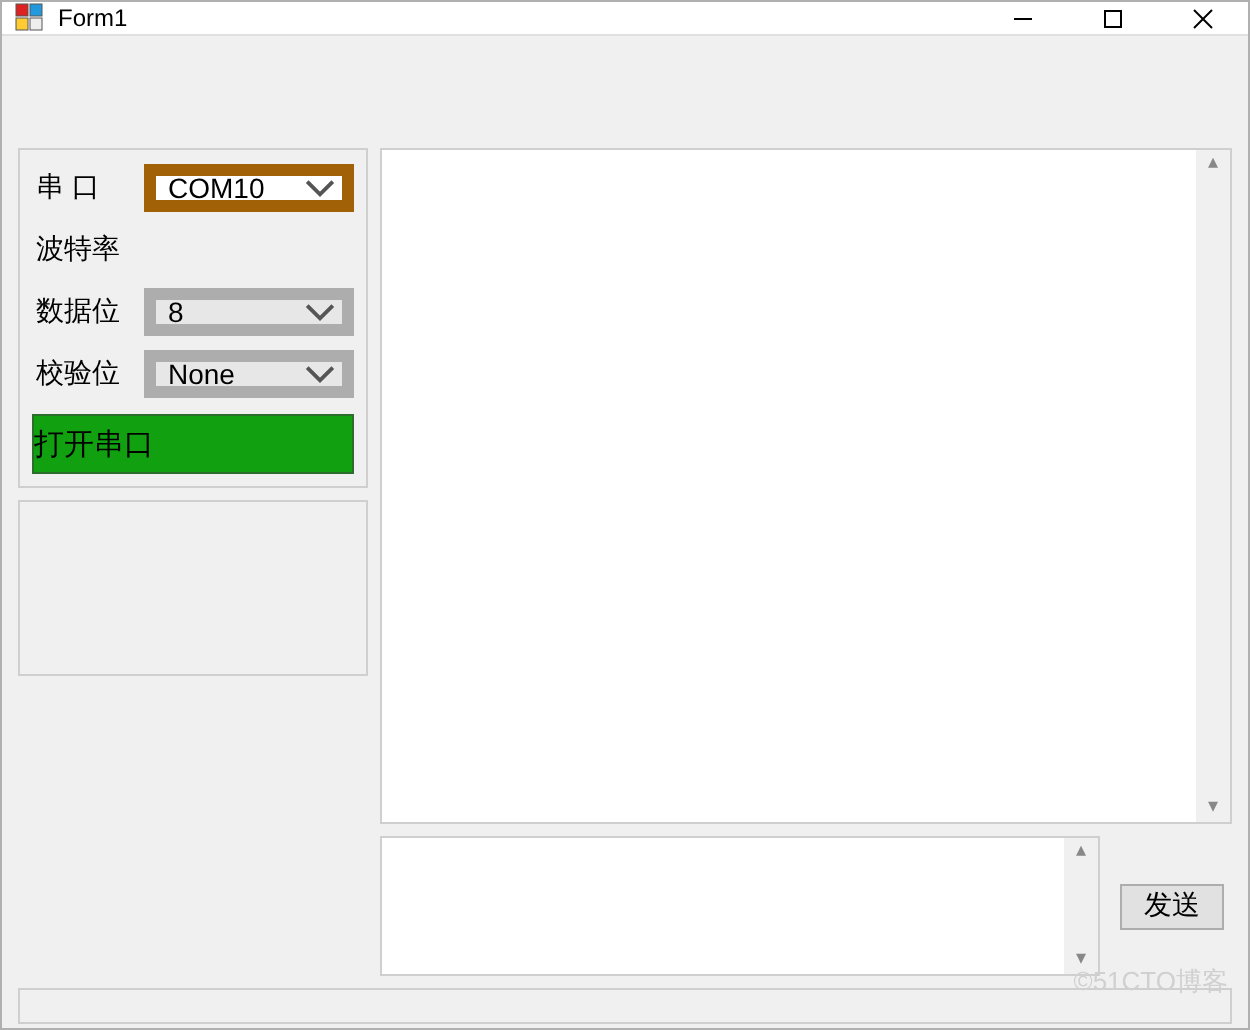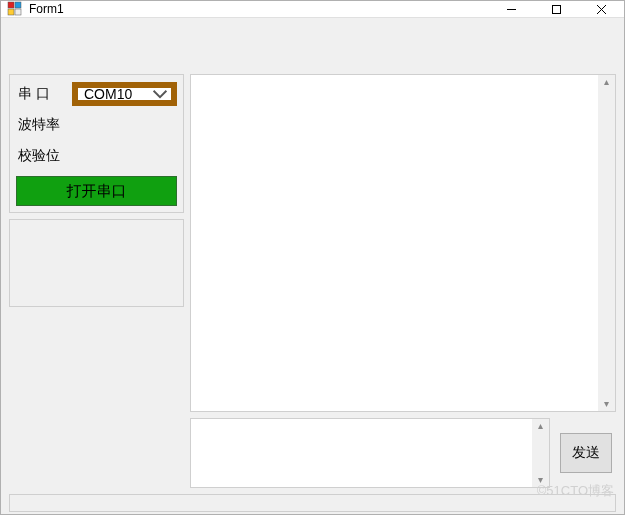--- a/index.html
+++ b/index.html
@@ -99,21 +99,20 @@
     width: 16px; height: 16px;
     display: flex; align-items: center; justify-content: center;
     color: #555;
   }
   .open-btn {
     height: 30px;
     background: #10a010;
     border: 1px solid #2d6e2d;
     display: flex;
     align-items: center;
-    justify-content: center;
     font-size: 15px;
     color: #000;
     margin-top: 2px;
   }
   .placeholder-box {
     border: 1px solid #cfcfcf;
     background: #f0f0f0;
     height: 88px;
   }
   .recv-box {
@@ -147,21 +146,21 @@
     background: #fff;
     position: relative;
   }
   .send-btn-wrap {
     width: 60px;
     display: flex;
     align-items: center;
     justify-content: center;
   }
   .send-btn {
-    width: 52px; height: 40px;
+    width: 52px; height: 23px;
     border: 1px solid #adadad;
     background: #e1e1e1;
     display: flex; align-items: center; justify-content: center;
     font-size: 14px;
   }
   .bottom-bar {
     height: 18px;
     border: 1px solid #cfcfcf;
     background: #f0f0f0;
   }
@@ -227,23 +226,42 @@
                     <polyline points="1,3 5,7 9,3" fill="none" stroke="#555" stroke-width="1.2"></polyline>
                   </svg>
               </span>
             </div>
           </div>
 
           <div class="row">
             <span class="row-label">波特率</span>
           </div>
 
+          <div class="row">
+            <span class="row-label">数据位</span>
+            <div class="combo alt">
+              <span>8</span>
+              <span class="chev">
+                <svg viewBox="0 0 10 10">
+                    <polyline points="1,3 5,7 9,3" fill="none" stroke="#555" stroke-width="1.2"></polyline>
+                  </svg>
+              </span>
+            </div>
+          </div>
 
           <div class="row">
             <span class="row-label">校验位</span>
+            <div class="combo alt">
+              <span>None</span>
+              <span class="chev">
+                <svg viewBox="0 0 10 10">
+                    <polyline points="1,3 5,7 9,3" fill="none" stroke="#555" stroke-width="1.2"></polyline>
+                  </svg>
+              </span>
+            </div>
           </div>
 
 
           <div class="open-btn">
             <span>打开串口</span>
           </div>
         </div>
 
         <div class="placeholder-box"></div>
 

